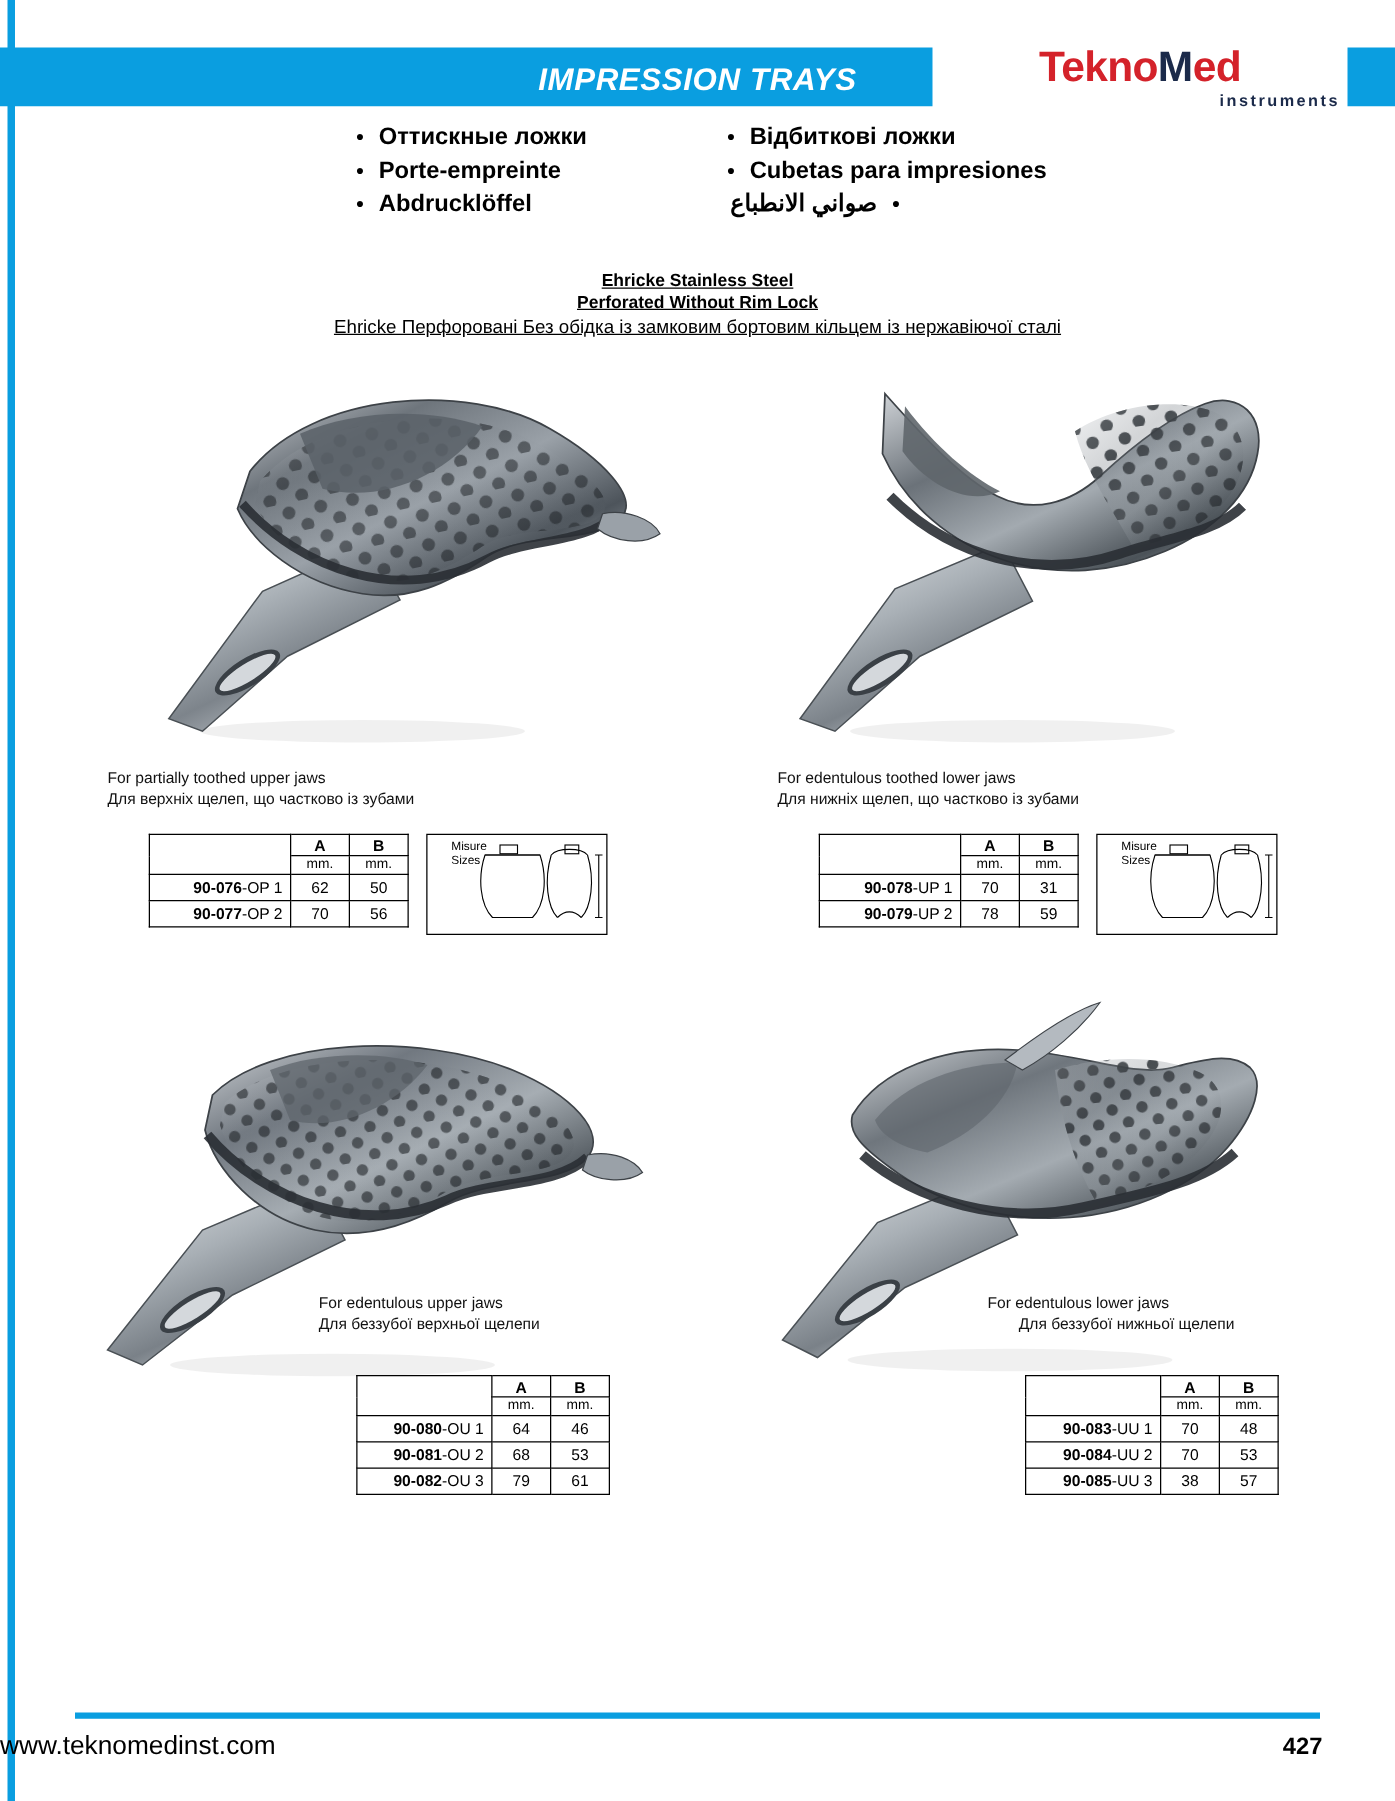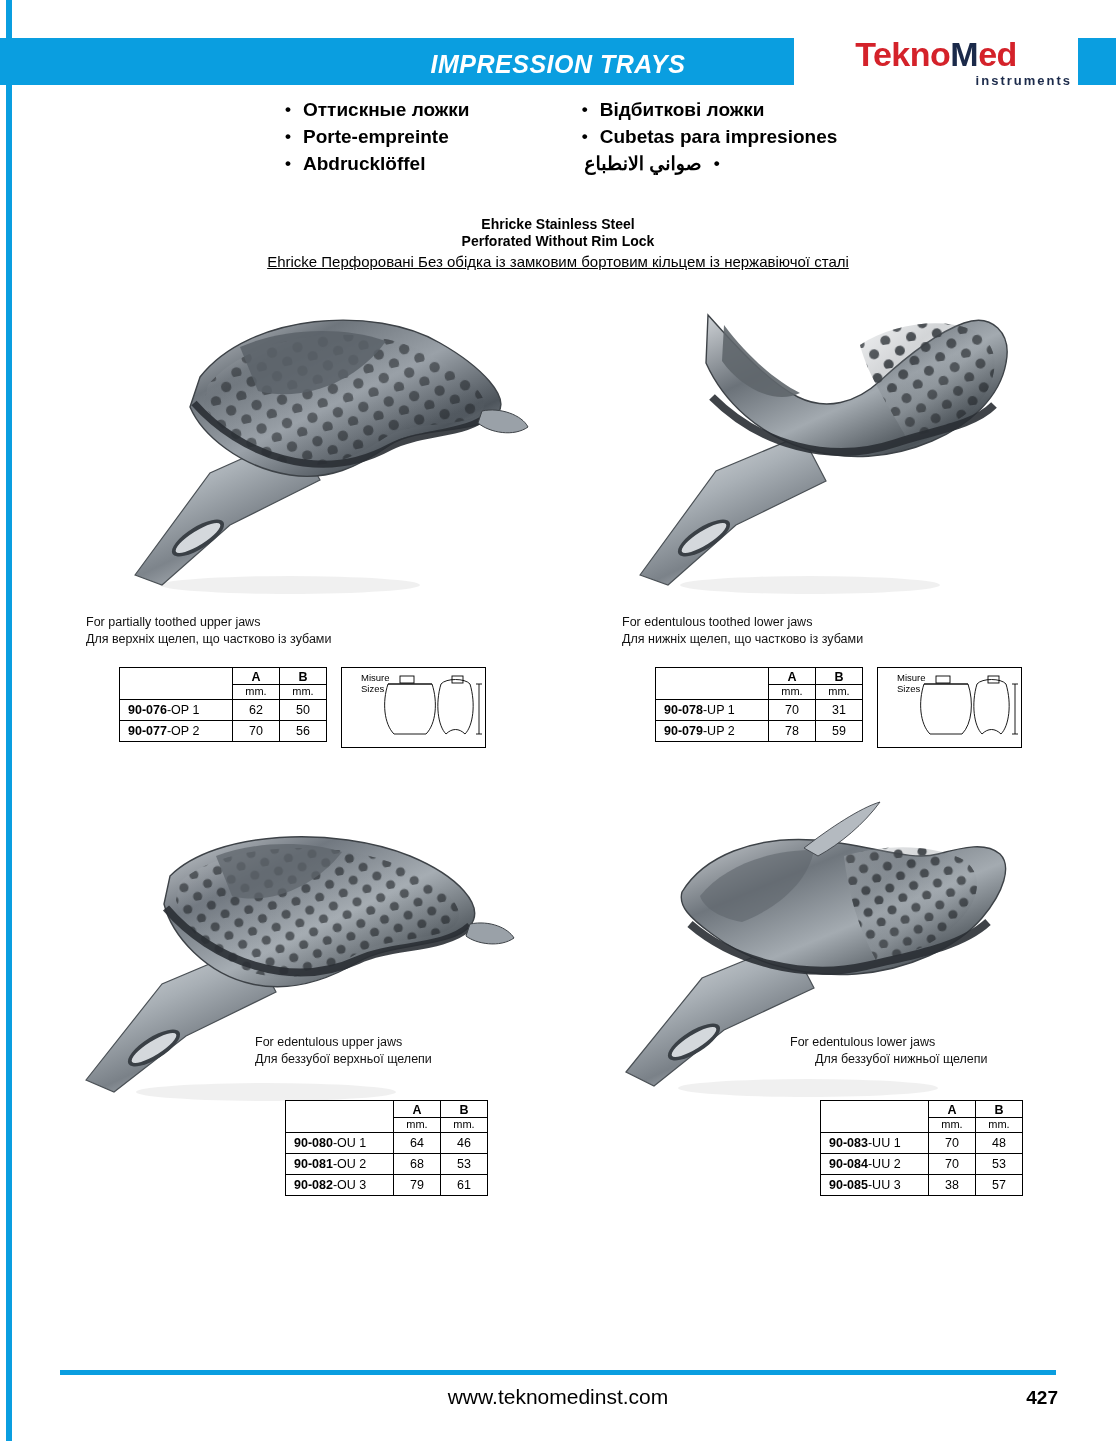--- a/index.html
+++ b/index.html
@@ -40,21 +40,21 @@
     font-size: 25px;
     font-weight: bold;
     font-style: italic;
     color: #ffffff;
     letter-spacing: 0.5px;
   }
   .logo-box {
     position: absolute;
     top: 34px;
     right: 38px;
-    width: 284px;
+    width: 332px;
     height: 56px;
     background: #ffffff;
     display: flex;
     flex-direction: column;
     align-items: center;
     justify-content: center;
   }
   .logo-main {
     font-size: 34px;
     font-weight: bold;
@@ -118,20 +118,21 @@
     position: absolute;
     top: 216px;
     left: 0;
     width: 1116px;
     text-align: center;
   }
   .section-head .line1,
   .section-head .line2 {
     font-size: 14px;
     font-weight: bold;
+    text-decoration: underline;
     line-height: 17px;
   }
   .section-head .line3 {
     font-size: 15px;
     text-decoration: underline;
     line-height: 21px;
     margin-top: 1px;
   }
 
   
@@ -158,21 +159,21 @@
     background: #fff;
   }
   .spec td, .spec th {
     border: 1px solid #000;
     padding: 0;
     text-align: center;
     font-weight: normal;
   }
   .spec .hdr-blank { border: 1px solid #000; }
   .spec .code {
-    text-align: left;
+    text-align: right;
     padding: 3px 6px 3px 8px;
     white-space: nowrap;
   }
   .spec .code b { font-weight: bold; }
   .spec .num {
     width: 42px;
     padding: 3px 2px;
   }
   .spec .letter {
     font-size: 12.5px;
@@ -205,21 +206,20 @@
     top: 1370px;
     width: 996px;
     height: 5px;
     background: #0a9ee0;
   }
   .footer-url {
     position: absolute;
     top: 1385px;
     left: 0;
     width: 1116px;
-    text-align: center;
     font-size: 21px;
     color: #000;
   }
   .page-num {
     position: absolute;
     top: 1387px;
     right: 58px;
     font-size: 19px;
     font-weight: bold;
   }

